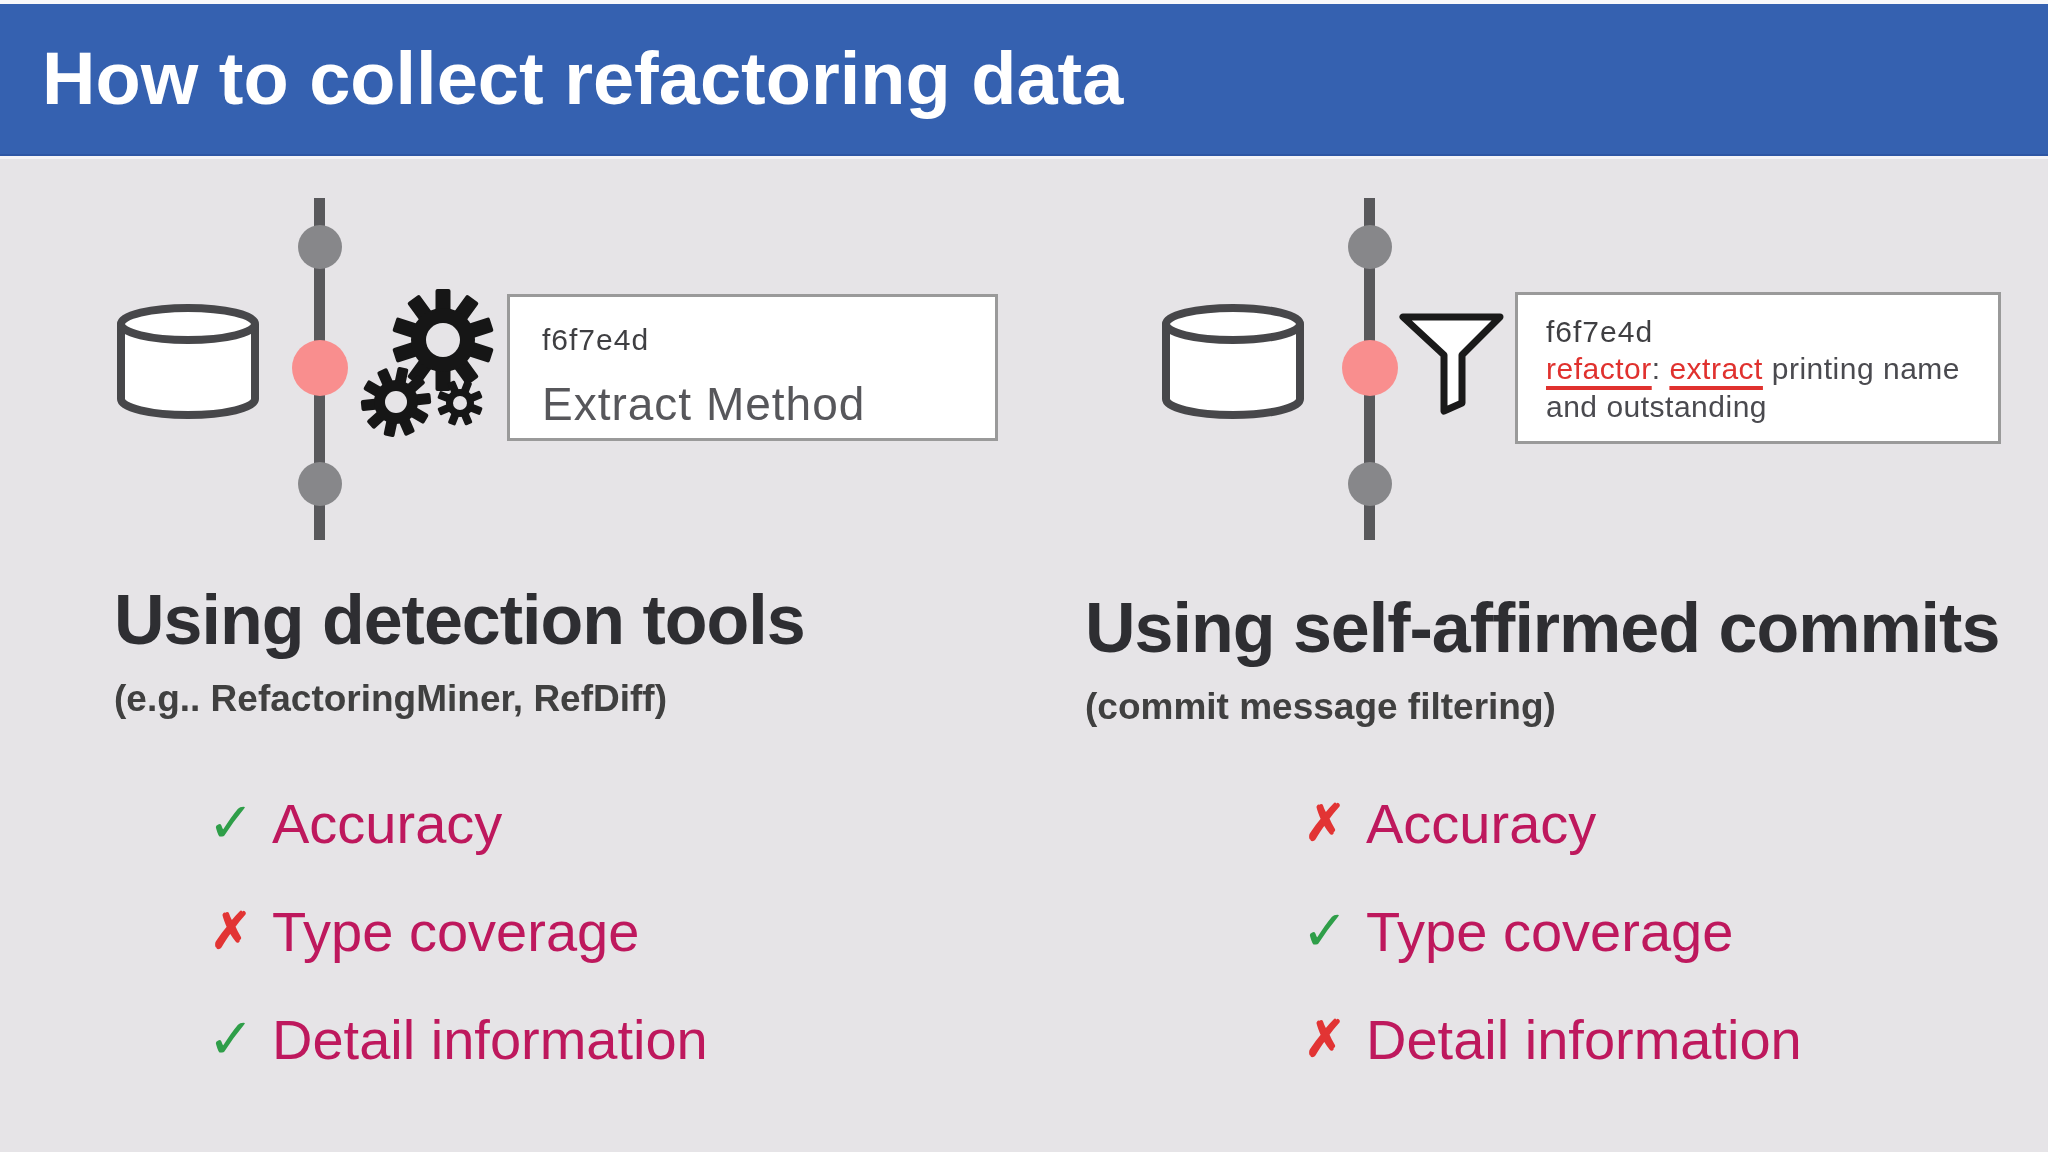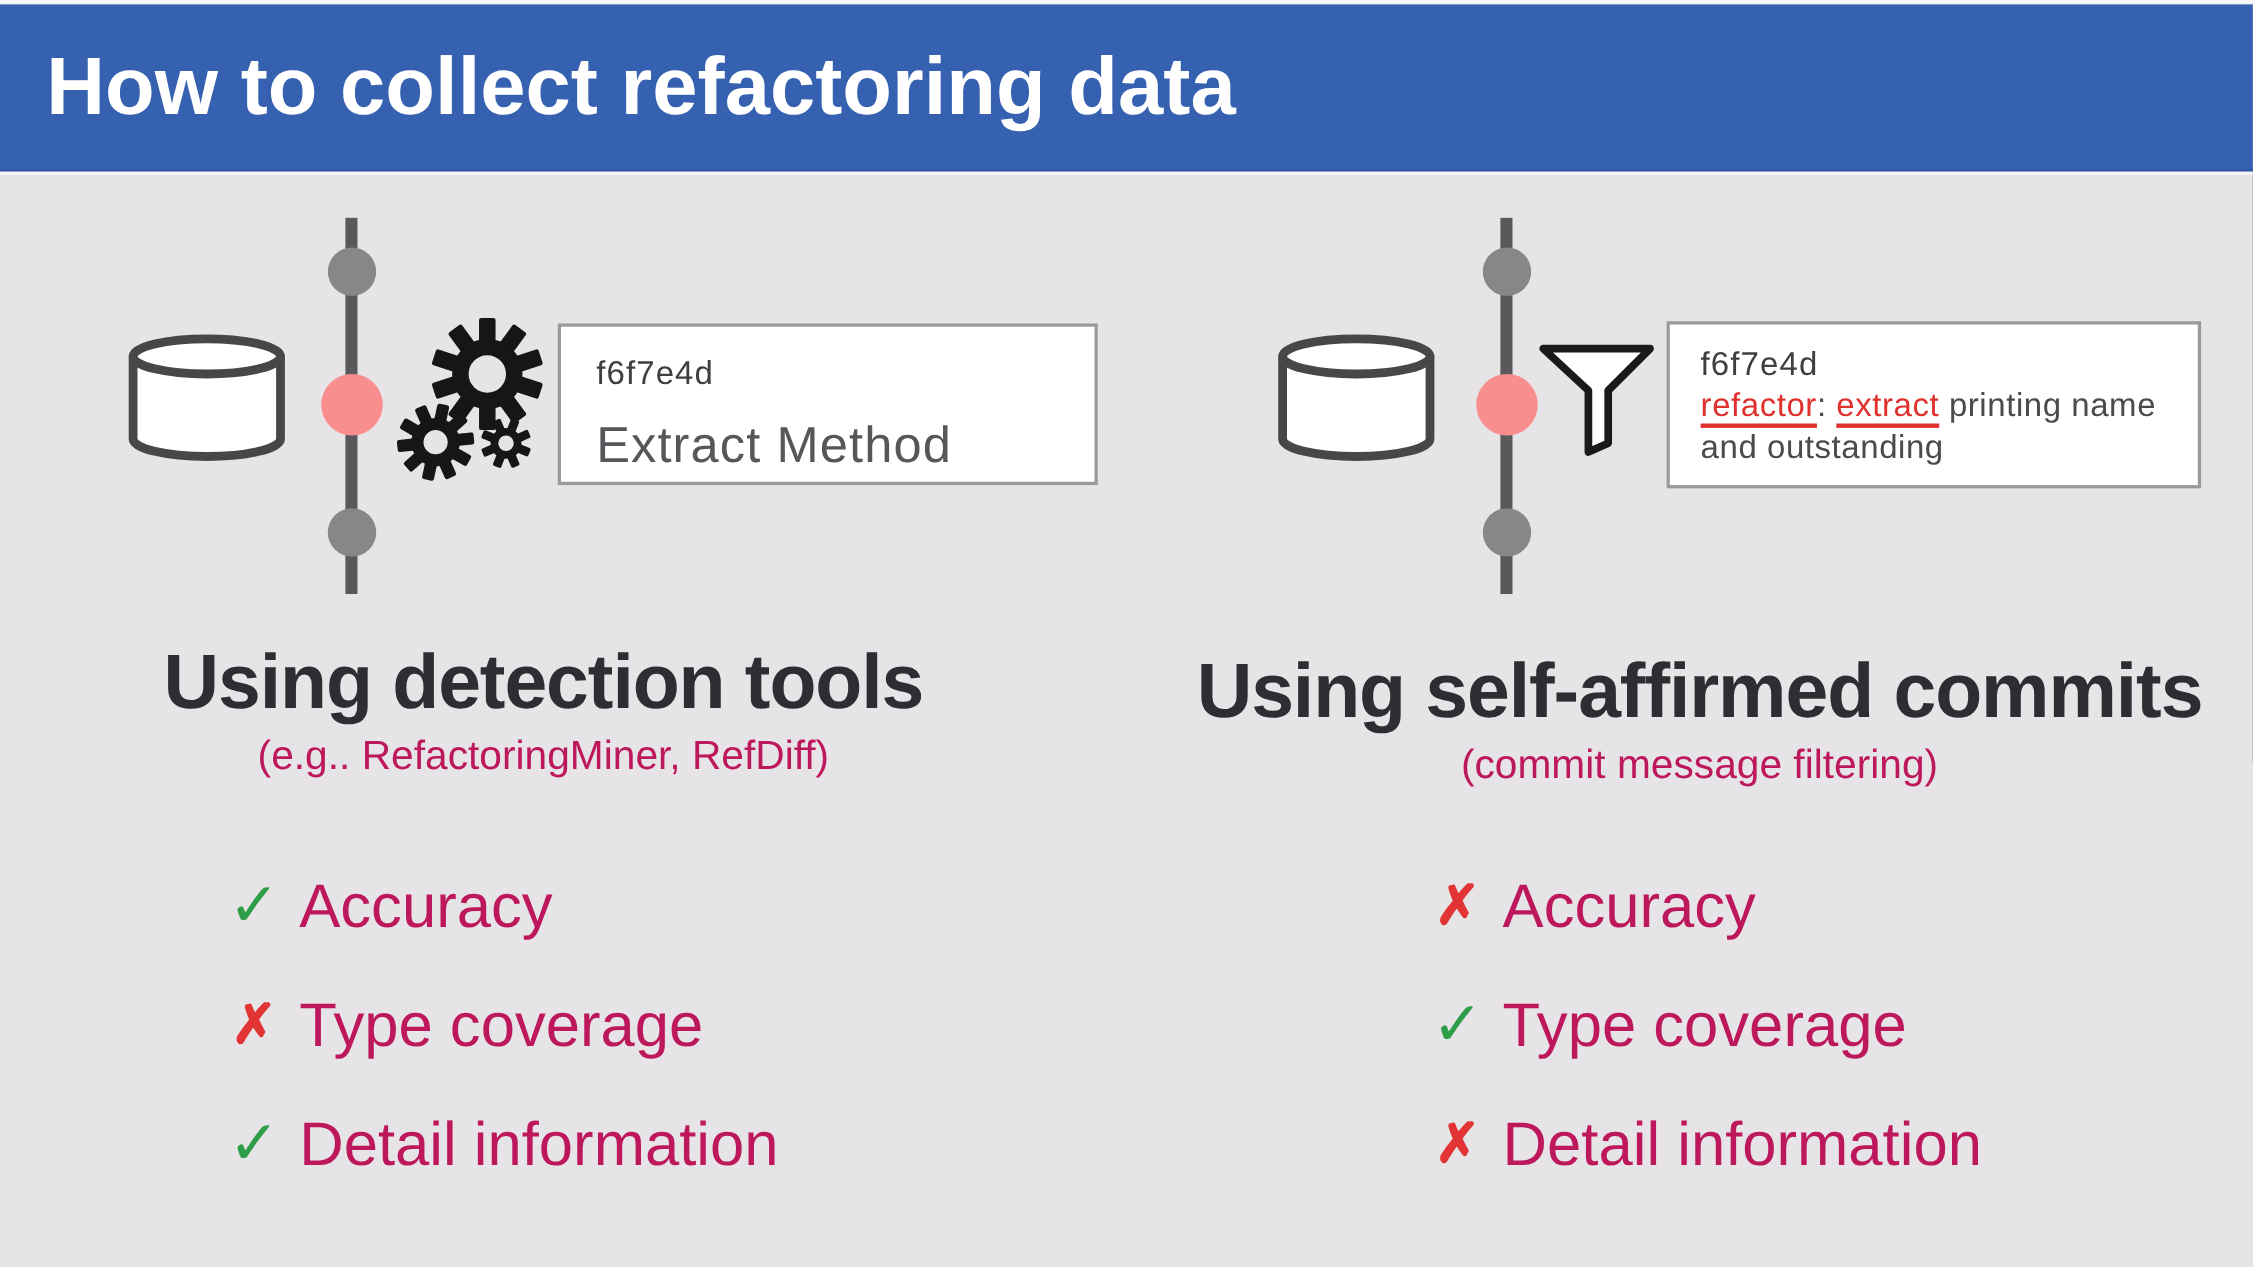--- a/index.html
+++ b/index.html
@@ -40,23 +40,23 @@
   .box-right .msg{font-size:30px;color:#4a4a4f;margin-top:1px;line-height:1.28;letter-spacing:0.5px;}
   .kw{
     color:#e0312e;
     text-decoration:underline;
     text-decoration-color:#e0312e;
     text-decoration-thickness:3.5px;
     text-underline-offset:7px;
   }
 
   
-  .section-head{position:absolute;text-align:center;color:#2e2e32;}
+  .section-head{position:absolute;text-align:left;color:#2e2e32;}
   .section-head .h{font-size:70px;font-weight:700;letter-spacing:-1px;line-height:1.05;}
-  .section-head .sub{font-size:37px;font-weight:400;color:#be185d;margin-top:8px;letter-spacing:0px;}
+  .section-head .sub{font-size:37px;font-weight:700;color:#404040;margin-top:20px;letter-spacing:0px;}
 
   
   .checklist{position:absolute;}
   .check-row{display:flex;align-items:center;height:84px;margin-bottom:24px;}
   .mark{width:66px;text-align:center;font-size:56px;line-height:1;flex:0 0 66px;}
   .mark.green{color:#2f9e49;}
   .mark.red{color:#e23434;font-size:50px;font-weight:600;}
   .check-label{font-size:56px;color:#be185d;margin-left:8px;letter-spacing:0px;white-space:nowrap;}
 </style>
 </head>

